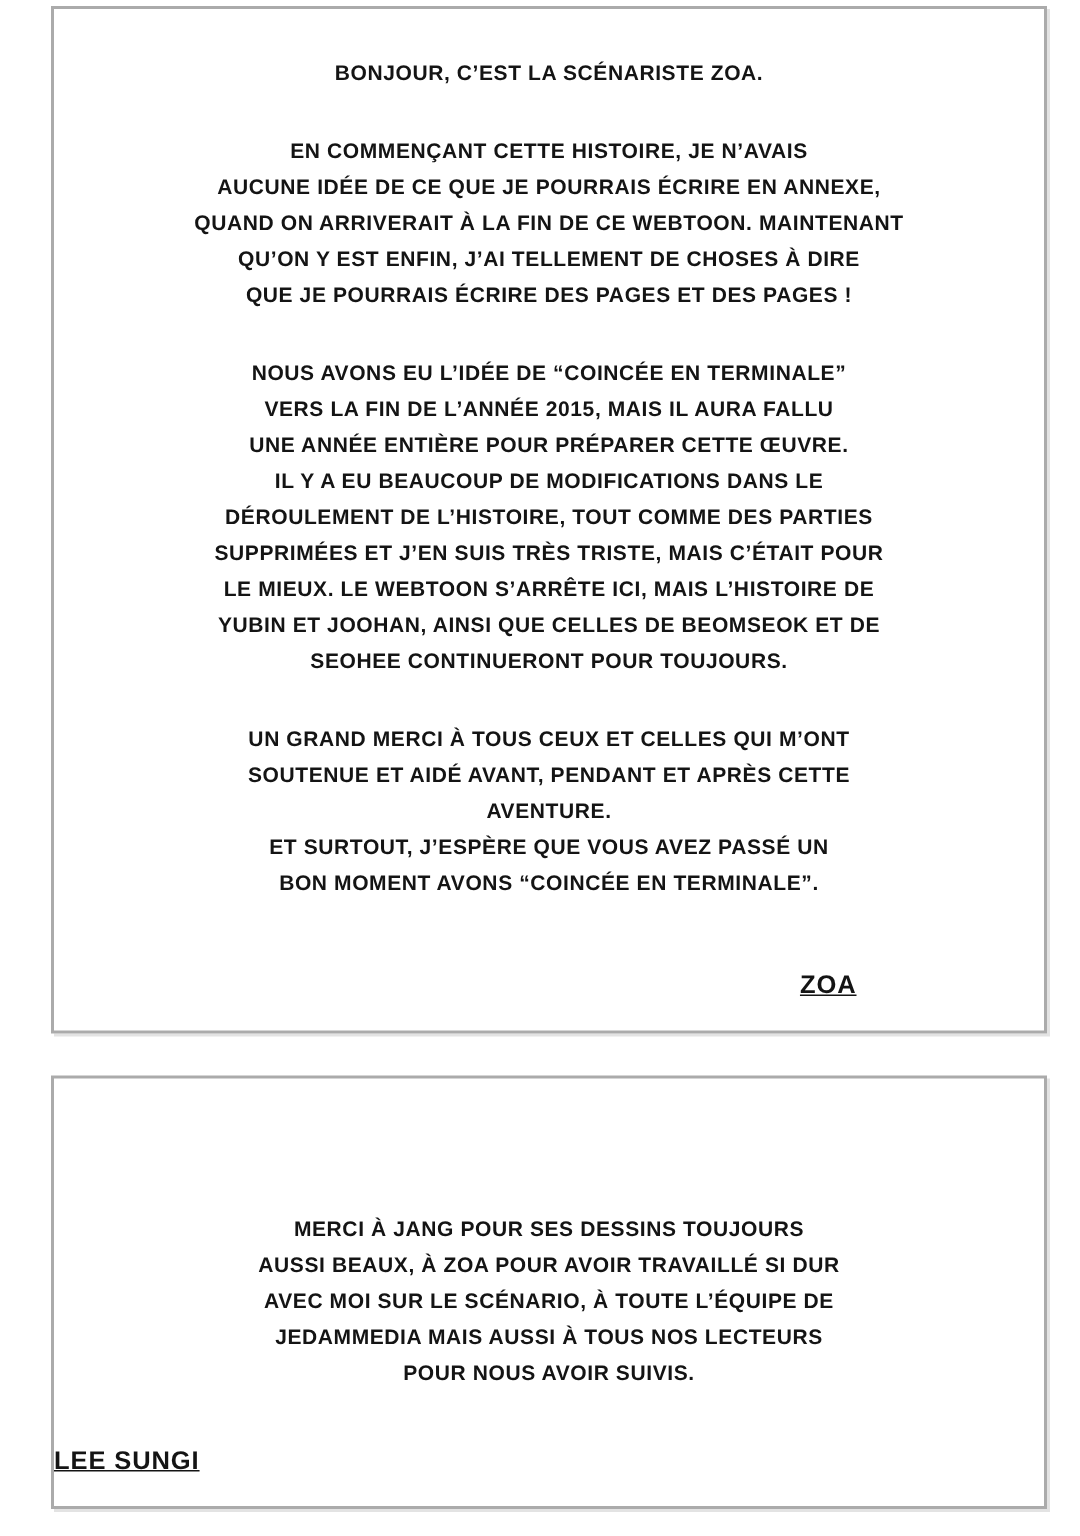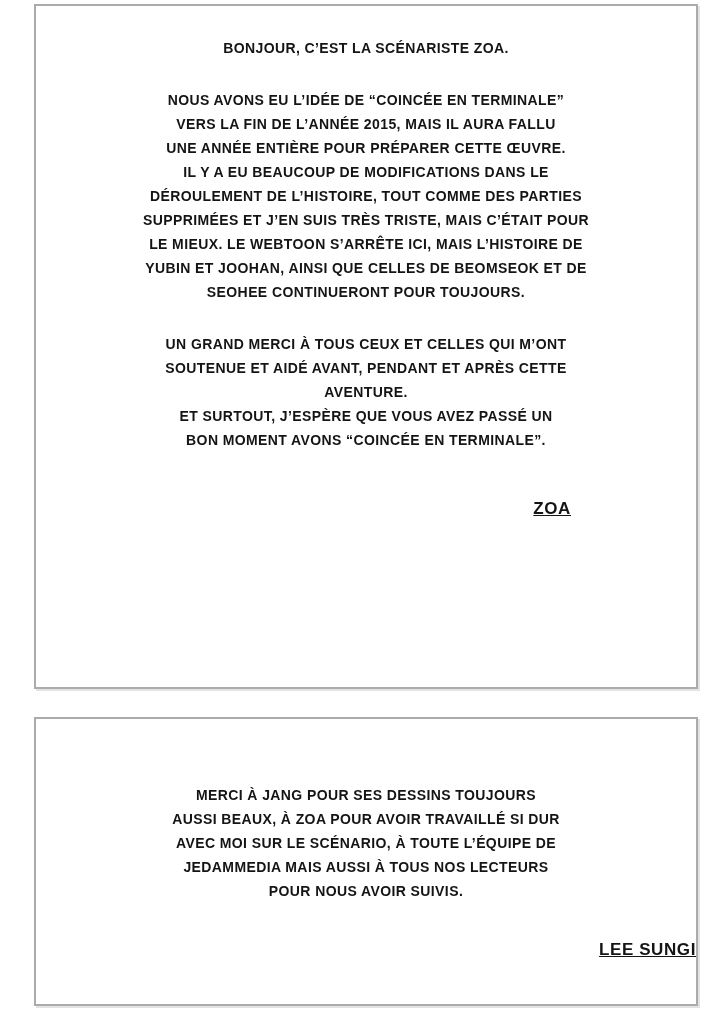--- a/index.html
+++ b/index.html
@@ -29,21 +29,21 @@
     color: #141414;
   }
   .panel-author {
     top: 4px;
     height: 685px;
     padding-top: 30px;
   }
   .panel-artist {
     top: 717px;
     height: 289px;
-    padding-top: 64px;
+    padding-top: 88px;
   }
   .para {
     white-space: pre-line;
     margin: 0 30px 28px 30px;
     font-size: 14px;
     line-height: 24px;
     font-weight: bold;
     letter-spacing: 0.4px;
   }
   .signature {
@@ -54,30 +54,35 @@
     margin: 0;
     text-decoration: underline;
   }
   .sig-right {
     margin-top: 45px;
     text-align: right;
     padding-right: 125px;
   }
   .sig-center {
     margin-top: 35px;
-    text-align: right;
+    text-align: left;
   }
 </style>
 </head>
 <body>
 
 <div class="page">
 
   <section class="panel panel-author">
     <p class="para">BONJOUR, C’EST LA SCÉNARISTE ZOA.</p>
+    <p class="para">EN COMMENÇANT CETTE HISTOIRE, JE N’AVAIS
+AUCUNE IDÉE DE CE QUE JE POURRAIS ÉCRIRE EN ANNEXE,
+QUAND ON ARRIVERAIT À LA FIN DE CE WEBTOON. MAINTENANT
+QU’ON Y EST ENFIN, J’AI TELLEMENT DE CHOSES À DIRE
+QUE JE POURRAIS ÉCRIRE DES PAGES ET DES PAGES !</p>
     <p class="para">NOUS AVONS EU L’IDÉE DE “COINCÉE EN TERMINALE”
 VERS LA FIN DE L’ANNÉE 2015, MAIS IL AURA FALLU
 UNE ANNÉE ENTIÈRE POUR PRÉPARER CETTE ŒUVRE.
 IL Y A EU BEAUCOUP DE MODIFICATIONS DANS LE
 DÉROULEMENT DE L’HISTOIRE, TOUT COMME DES PARTIES
 SUPPRIMÉES ET J’EN SUIS TRÈS TRISTE, MAIS C’ÉTAIT POUR
 LE MIEUX. LE WEBTOON S’ARRÊTE ICI, MAIS L’HISTOIRE DE
 YUBIN ET JOOHAN, AINSI QUE CELLES DE BEOMSEOK ET DE
 SEOHEE CONTINUERONT POUR TOUJOURS.</p>
     <p class="para">UN GRAND MERCI À TOUS CEUX ET CELLES QUI M’ONT

